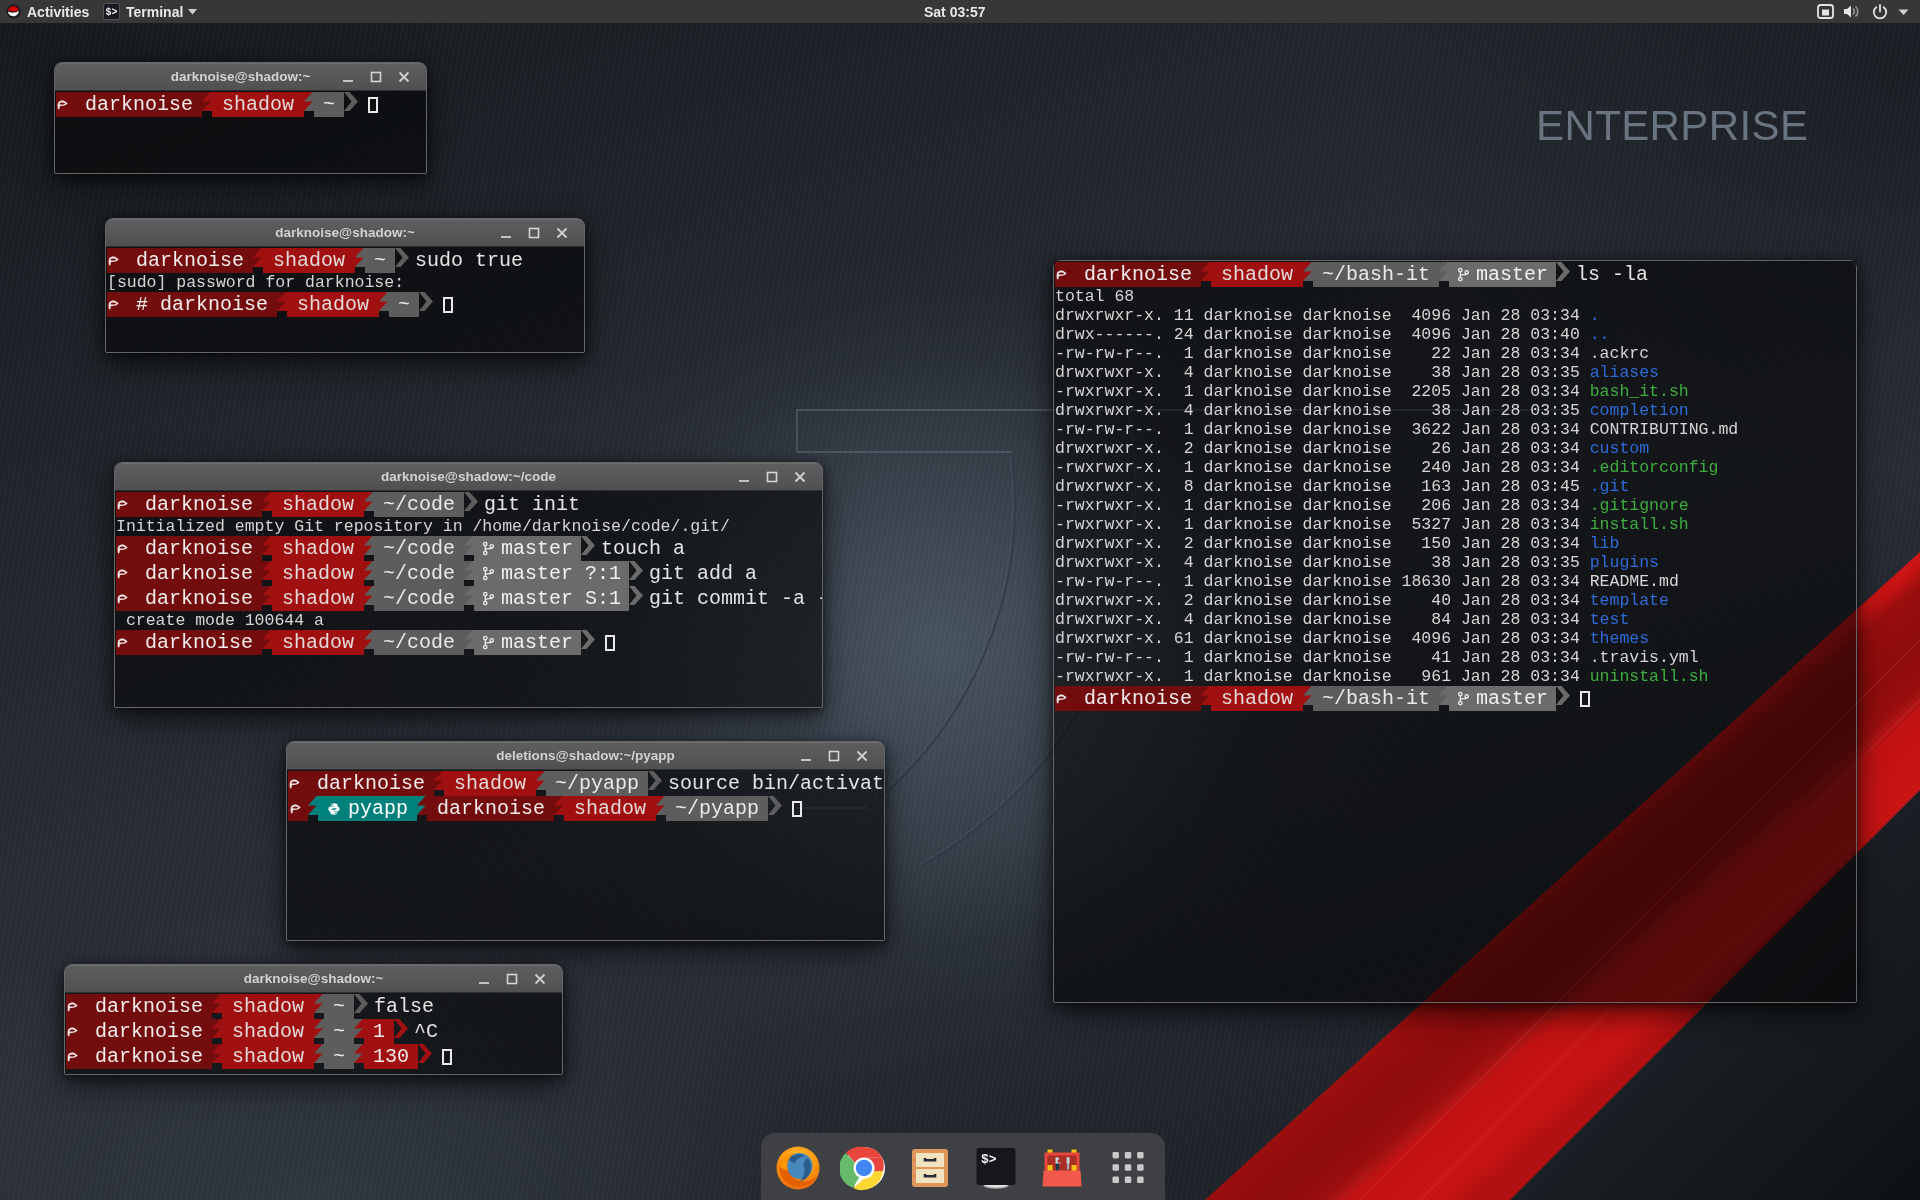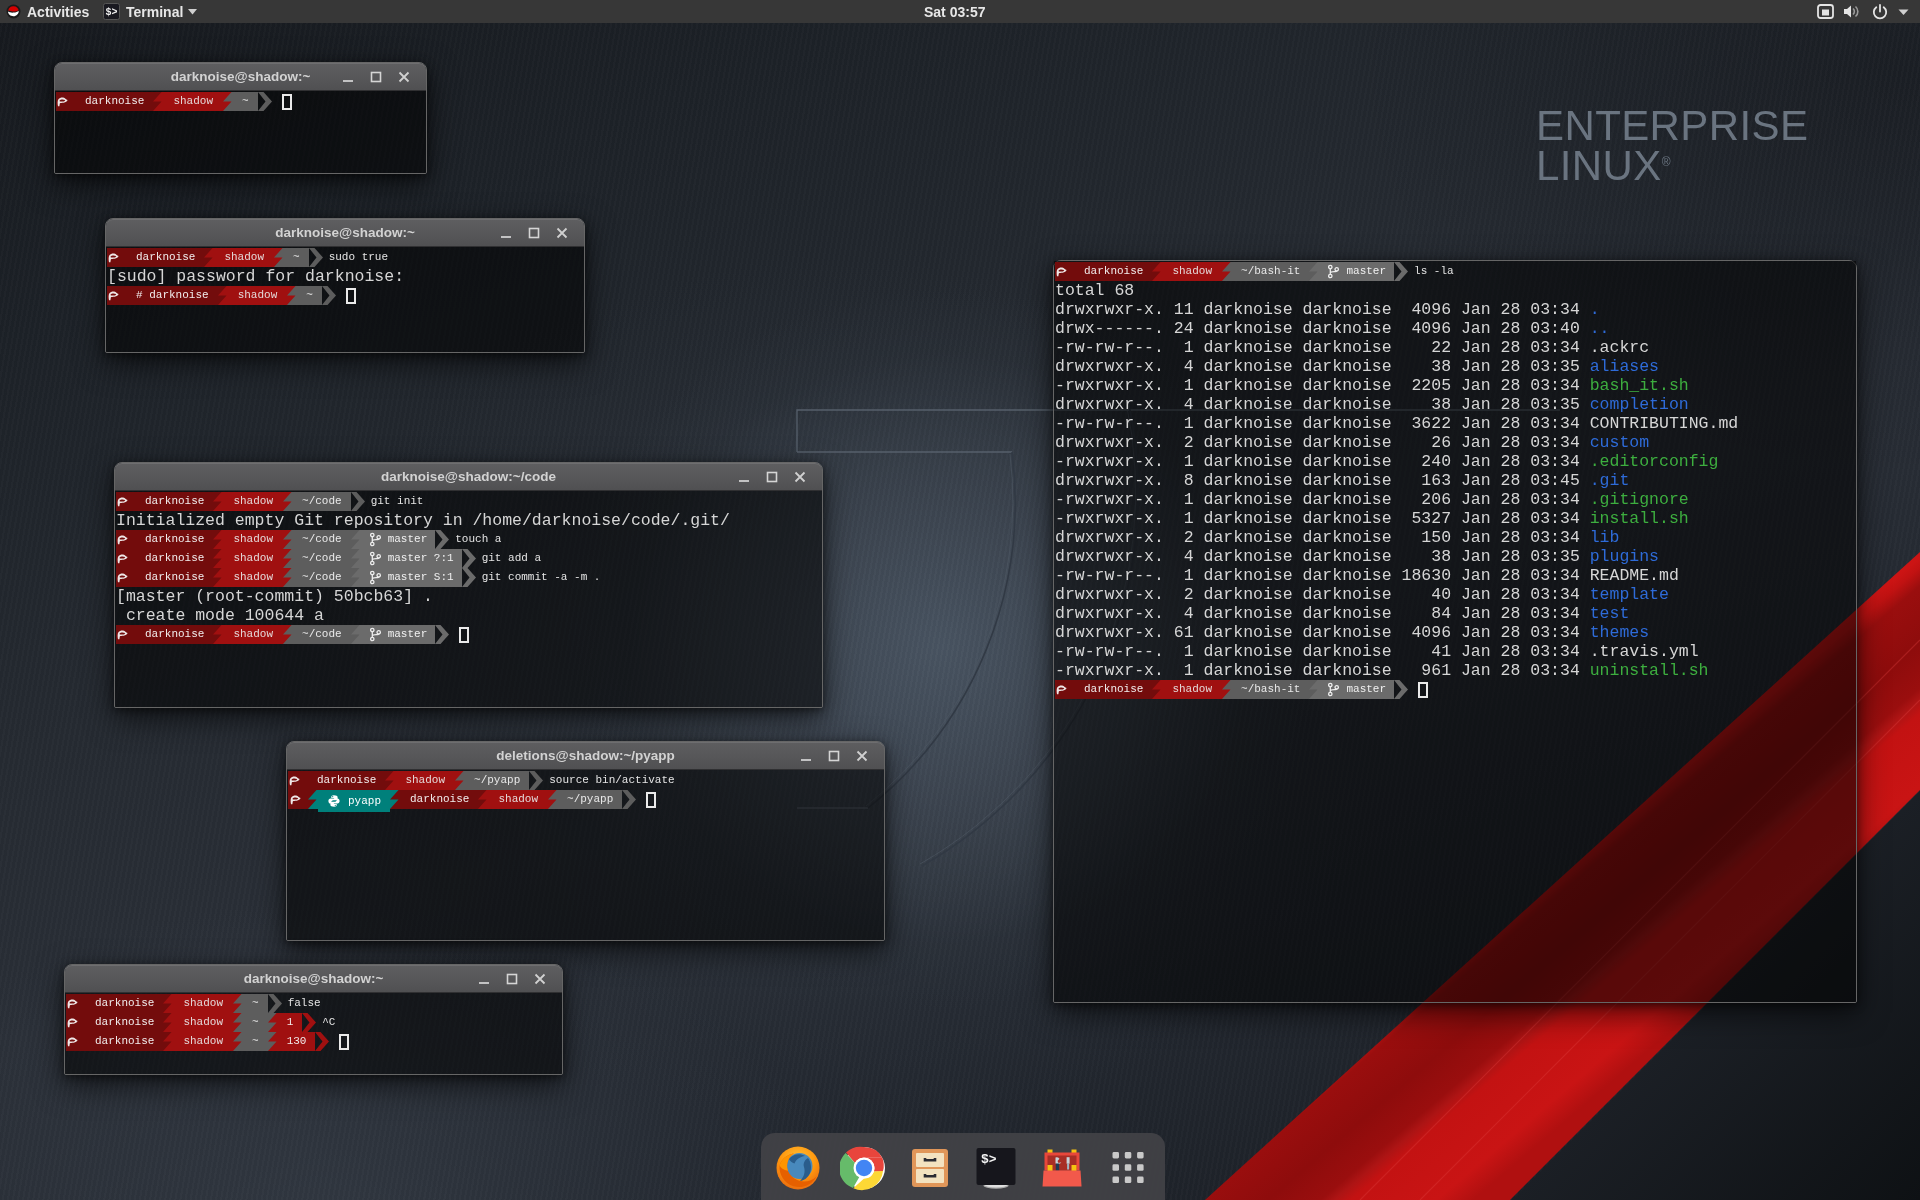--- a/index.html
+++ b/index.html
@@ -20,21 +20,21 @@
 #topbar{position:absolute;top:0;left:0;width:1920px;height:23px;background:#373737;color:#e7e7e7;font-size:14px;font-weight:bold;z-index:50}
 #topbar .item{position:absolute;top:0;height:23px;display:flex;align-items:center}
 
 .win{position:absolute;border:1px solid #666;border-radius:8px 8px 2px 2px;box-shadow:0 10px 30px rgba(0,0,0,.62),0 2px 8px rgba(0,0,0,.5);z-index:10}
 .tbar{height:28px;background:linear-gradient(#5e5e60 0%,#565658 60%,#505052 100%);box-shadow:inset 0 1px 0 rgba(255,255,255,.10);border-radius:7px 7px 0 0;display:flex;align-items:center;justify-content:center;position:relative;border-bottom:1px solid #303032}
 .tbar .t{font-weight:bold;font-size:13.5px;color:#d2d2d2}
 .btns{position:absolute;right:8px;top:0;height:100%;display:flex;align-items:center}
 .btn{width:28px;height:100%;display:flex;align-items:center;justify-content:center}
 .wbody{background:rgba(2,2,2,.55);font-family:"Liberation Mono",monospace;font-size:0;line-height:19px;color:#d6d6d6;padding:1px 0 0 1px;overflow:hidden}
 
-.pl{display:flex;height:19px;align-items:stretch;white-space:pre;font-size:11px}
+.pl{display:flex;height:25px;align-items:stretch;white-space:pre;font-size:20px}
 .sg{display:flex;align-items:center;flex:none}
 .s-user{background:#730c0c;color:#f1eded;padding-left:0}
 .s-host{background:#a01010;color:#e4d8d8;padding:0 10px}
 .s-path{background:#5d5d5d;color:#e9e9e9;padding:0 9px}
 .s-git{background:#6b6b6b;color:#f0f0f0;padding:0 8px}
 .s-exit{background:#a01010;color:#f1e9e9;padding:0 9px}
 .s-venv{background:#00807b;color:#fff;padding:11px 9px}
 .cmd{display:flex;align-items:center;padding-left:6px;color:#e4e4e4}
 .cur{width:10px;height:16px;border:2px solid #eaeaea;align-self:center;margin-left:10px;flex:none}
 .sep,.cap{flex:none;display:block;height:19px}
@@ -83,21 +83,20 @@
       </linearGradient>
     </defs>
   <polygon points="1920,791 1512,1200 1920,1200" fill="url(#cornerg)"></polygon>
   <g stroke="#e04040" stroke-width="1.2" opacity="0.35">
     <line x1="1920" y1="700" x2="1420" y2="1200"></line>
     <line x1="1920" y1="640" x2="1360" y2="1200"></line>
   </g>
 </svg>
 <div id="rhlogo">
   <div class="l2">ENTERPRISE</div>
-  <div class="l3">LINUX<sup>®</sup></div>
 </div>
 
 <div id="topbar">
   <div class="item" style="left:6px">
     <svg width="15" height="15" viewBox="0 0 15 15">
         <circle cx="7.5" cy="7.5" r="7" fill="#1a1a1a"></circle>
         <path d="M2.2,6.5 C3,3.6 5,2.2 7.6,2.3 C10.3,2.4 12.2,4 12.6,6.2 C11,7.4 8,7.8 5.6,7.3 C4,7 2.8,6.8 2.2,6.5 Z" fill="#d40000"></path>
         <path d="M2,7.6 C3.4,8.4 5.4,8.8 7.6,8.6 C9.8,8.4 11.6,7.8 12.7,7 C12.9,9.6 10.6,12.3 7.4,12.3 C4.4,12.3 2.1,10.2 2,7.6 Z" fill="#fff"></path>
       </svg>
   </div>
@@ -304,21 +303,20 @@
         </svg><span class="sg s-git"><svg width="13" height="15" viewBox="0 0 13 15" style="margin-right:6px;flex:none">
             <g fill="none" stroke="#ededed" stroke-width="1.3">
               <circle cx="3.3" cy="3" r="1.7"></circle>
               <circle cx="3.3" cy="12" r="1.7"></circle>
               <circle cx="9.7" cy="5.3" r="1.7"></circle>
               <path d="M3.3,4.7 L3.3,10.3 M3.3,9 C3.3,6.6 9.7,8.4 9.7,7.0"></path>
             </g>
           </svg>master S:1</span><svg class="cap" width="14" height="19" viewBox="0 0 14 19" preserveAspectRatio="none">
           <path d="M0,0 L5.5,0 L14,9.5 L5.5,19 L0,19 L7.5,9.5 Z" fill="#6b6b6b"></path>
         </svg><span class="cmd">git commit -a -m .</span></div>
-    <div class="out">[master (root-commit) 50bcb63] .</div>
     <div class="out"> create mode 100644 a</div>
     <div class="pl"><span class="sg s-user"><svg class="hat" width="13" height="13" viewBox="0 0 13 13" style="margin:0 17px 0 -1px;flex:none">
             <path fill="#efe7e7" d="M3.0,11.2 C2.5,8.6 2.4,5.8 3.4,4.3 C4.9,2.2 8.7,1.9 10.1,3.5 C10.9,4.4 11.8,4.9 12.6,5.1 C12.1,6.5 10.6,7.5 8.7,7.7 C6.9,7.9 5.2,7.7 4.8,8.5 C4.6,9.3 4.7,10.3 4.4,11.2 Z"></path>
             <path fill="#730c0c" d="M4.4,5.9 C5.0,4.9 6.4,4.4 7.8,4.5 C8.9,4.6 9.8,5.0 10.2,5.7 C9.2,6.4 7.5,6.7 6.1,6.5 C5.3,6.4 4.7,6.2 4.4,5.9 Z"></path>
           </svg><span style="padding-right:9px">darknoise</span></span><svg class="sep" width="10" height="19" viewBox="0 0 10 19" preserveAspectRatio="none" style="background:#a01010">
           <path d="M0,0 L8.5,0 L0,9.5 L8.5,9.5 L0,19 Z" fill="#730c0c"></path>
         </svg><span class="sg s-host">shadow</span><svg class="sep" width="10" height="19" viewBox="0 0 10 19" preserveAspectRatio="none" style="background:#5d5d5d">
           <path d="M0,0 L8.5,0 L0,9.5 L8.5,9.5 L0,19 Z" fill="#a01010"></path>
         </svg><span class="sg s-path">~/code</span><svg class="sep" width="10" height="19" viewBox="0 0 10 19" preserveAspectRatio="none" style="background:#6b6b6b">
           <path d="M0,0 L8.5,0 L0,9.5 L8.5,9.5 L0,19 Z" fill="#5d5d5d"></path>

